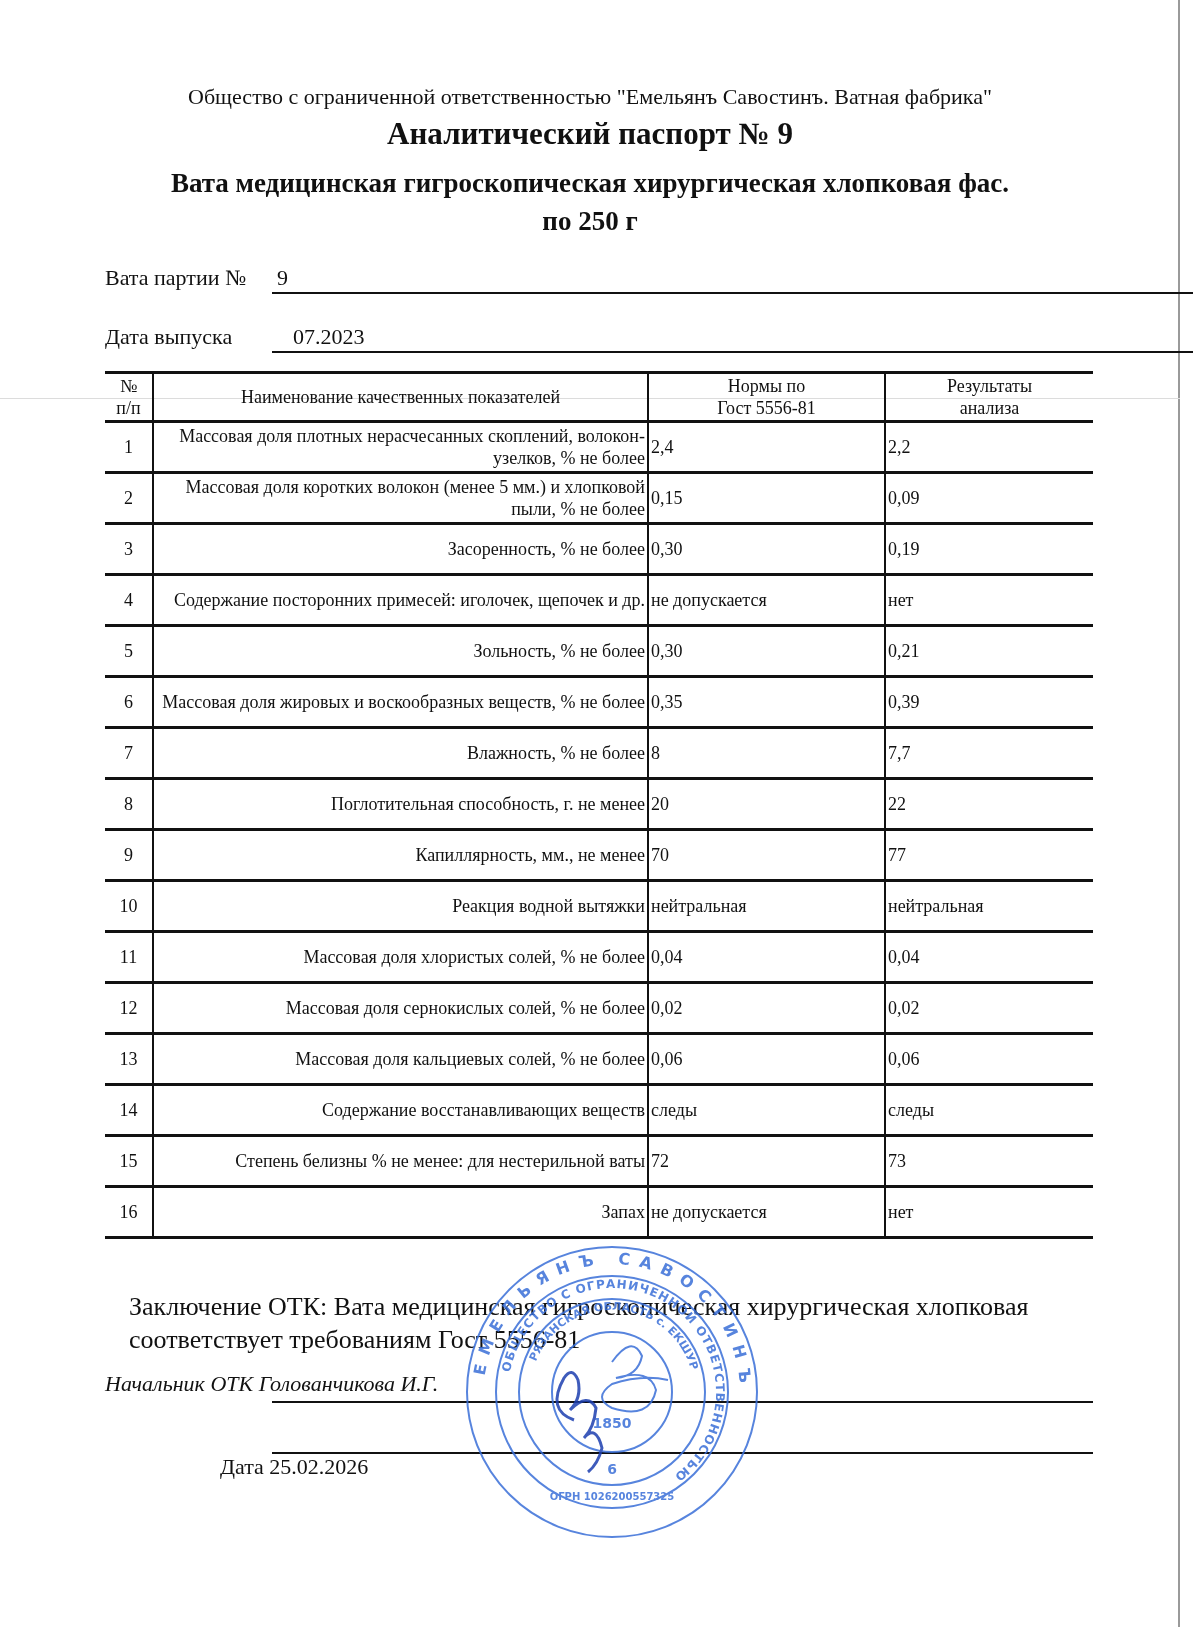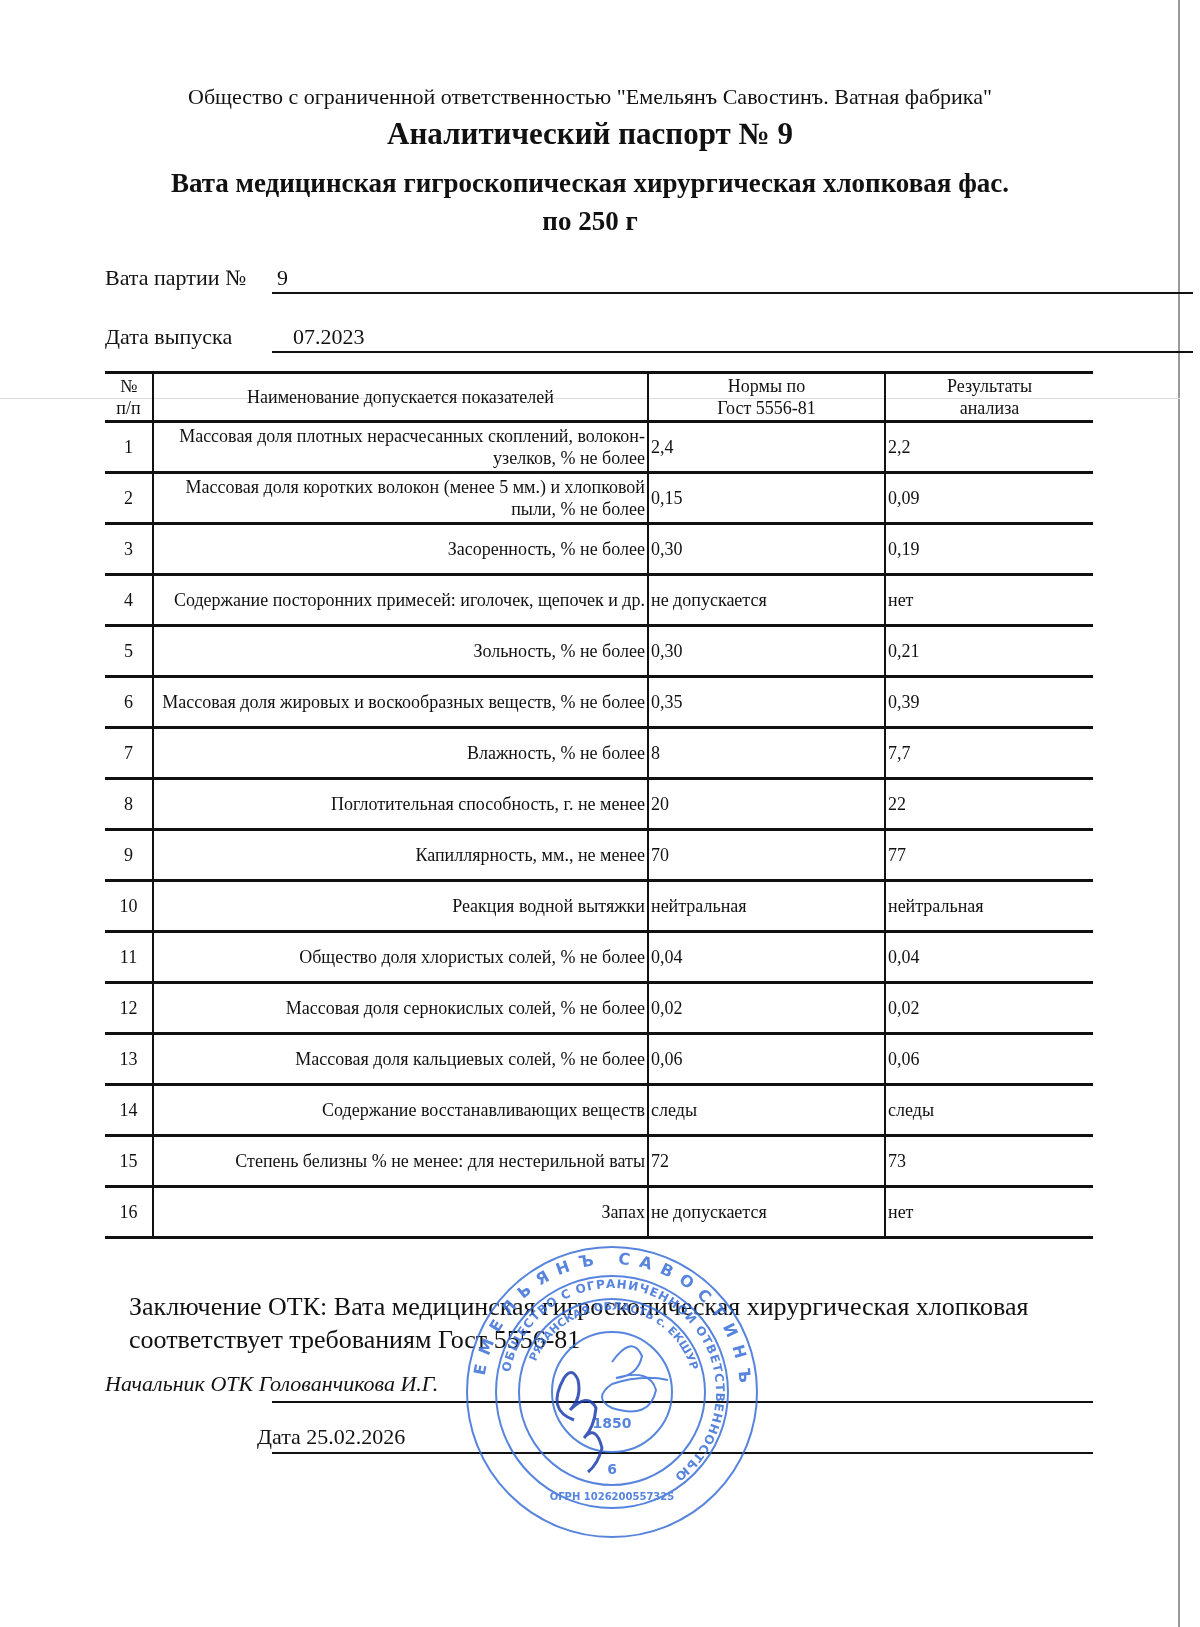--- a/index.html
+++ b/index.html
@@ -38,21 +38,21 @@
     }
     table.grid th { height: 46px; text-align: center; }
     table.grid td { height: 48px; }
     table.grid th + th, table.grid td + td { border-left: 2px solid #111; }
     table.grid td.num { text-align: center; }
     table.grid td.name { text-align: right; }
     table.grid td.val { text-align: left; }
 
     .conclusion { position: absolute; left: 113px; top: 1290px; font-size: 26px; line-height: 33px; width: 980px; margin-left: 16px; }
     .signature-line { position: absolute; left: 105px; top: 1371px; font-size: 22px; white-space: nowrap; font-style: italic; }
-    .date-line { position: absolute; left: 220px; top: 1424px; font-size: 22px; white-space: nowrap; margin-left: 37px; }
+    .date-line { position: absolute; left: 220px; top: 1454px; font-size: 22px; white-space: nowrap; }
     .hrule { position: absolute; height: 2px; background: #111; }
 
     .stamp { position: absolute; left: 462px; top: 1242px; width: 300px; height: 300px; pointer-events: none; opacity: 0.85; }
   </style>
 </head>
 <body>
 
 <div class="page-edge-right"></div>
 <div class="scan-line"></div>
 
@@ -81,21 +81,21 @@
       <col class="c1">
       <col class="c2">
       <col class="c3">
     </colgroup>
   <thead>
     <tr>
       <th>
         <div>№</div>
         <div>п/п</div>
       </th>
-      <th>Наименование допускается показателей</th>
+      <th>Наименование качественных показателей</th>
       <th>
         <div>Нормы по</div>
         <div>Гост 5556-81</div>
       </th>
       <th>
         <div>Результаты</div>
         <div>анализа</div>
       </th>
     </tr>
   </thead>
@@ -155,21 +155,21 @@
         <td class="val">77</td>
       </tr>
     <tr>
         <td class="num">10</td>
         <td class="name">Реакция водной вытяжки</td>
         <td class="val">нейтральная</td>
         <td class="val">нейтральная</td>
       </tr>
     <tr>
         <td class="num">11</td>
-        <td class="name">Общество доля хлористых солей, % не более</td>
+        <td class="name">Массовая доля хлористых солей, % не более</td>
         <td class="val">0,04</td>
         <td class="val">0,04</td>
       </tr>
     <tr>
         <td class="num">12</td>
         <td class="name">Массовая доля сернокислых солей, % не более</td>
         <td class="val">0,02</td>
         <td class="val">0,02</td>
       </tr>
     <tr>

